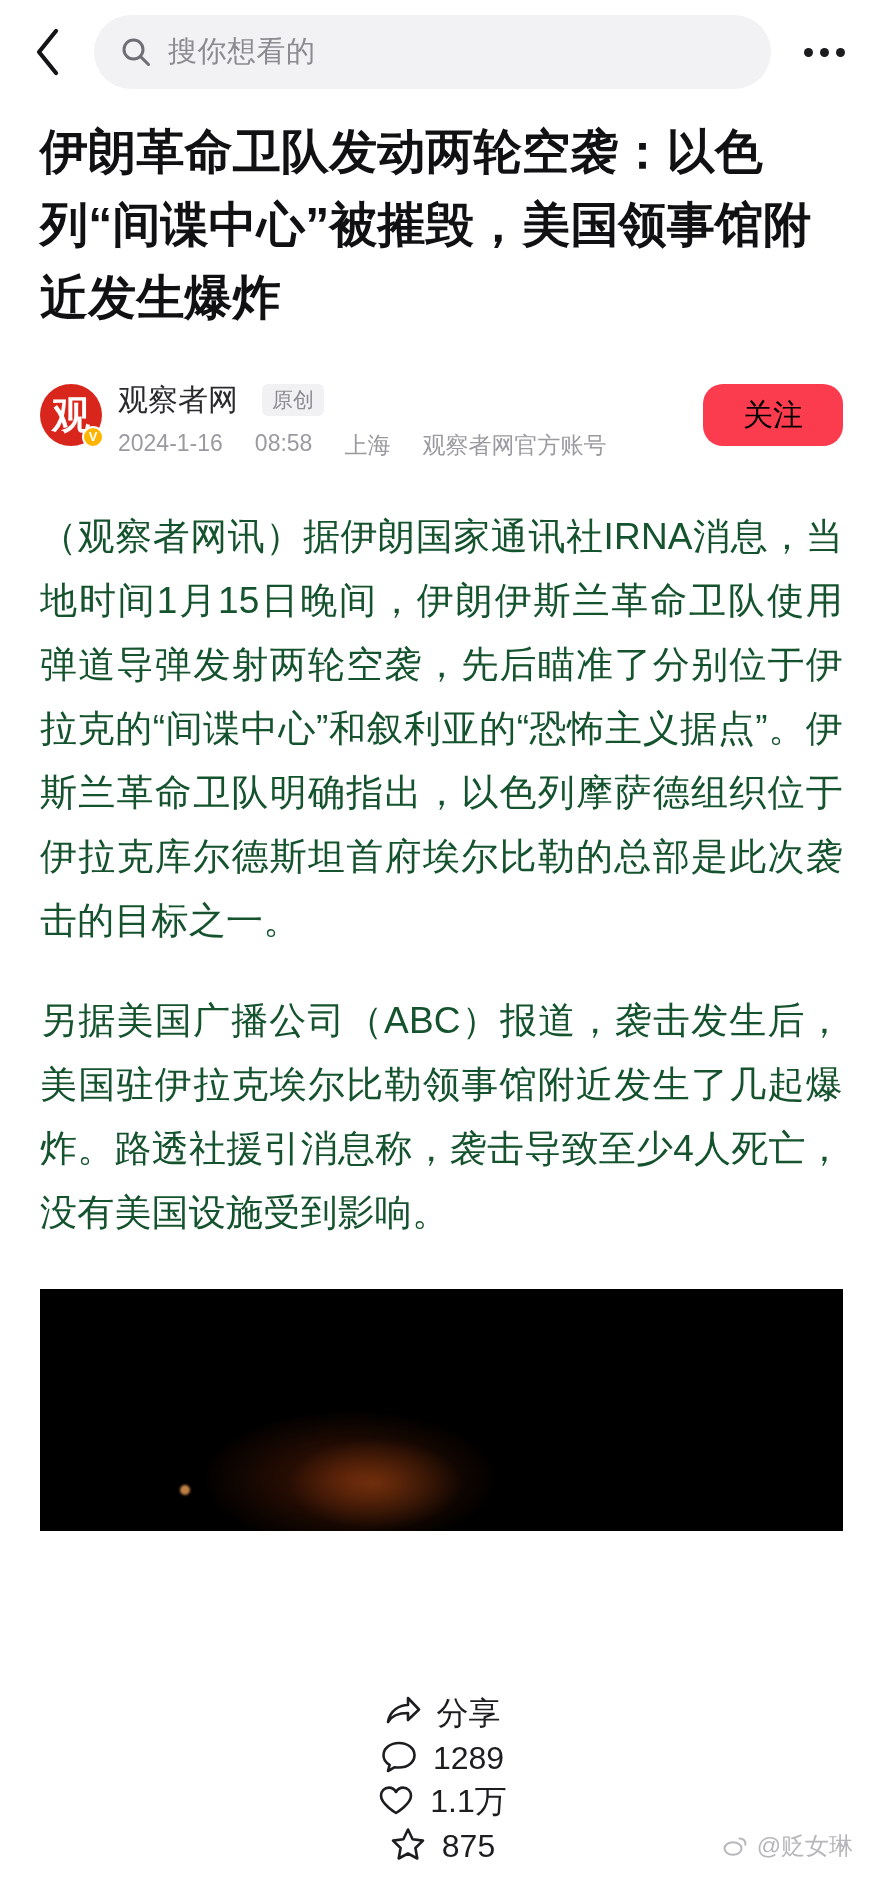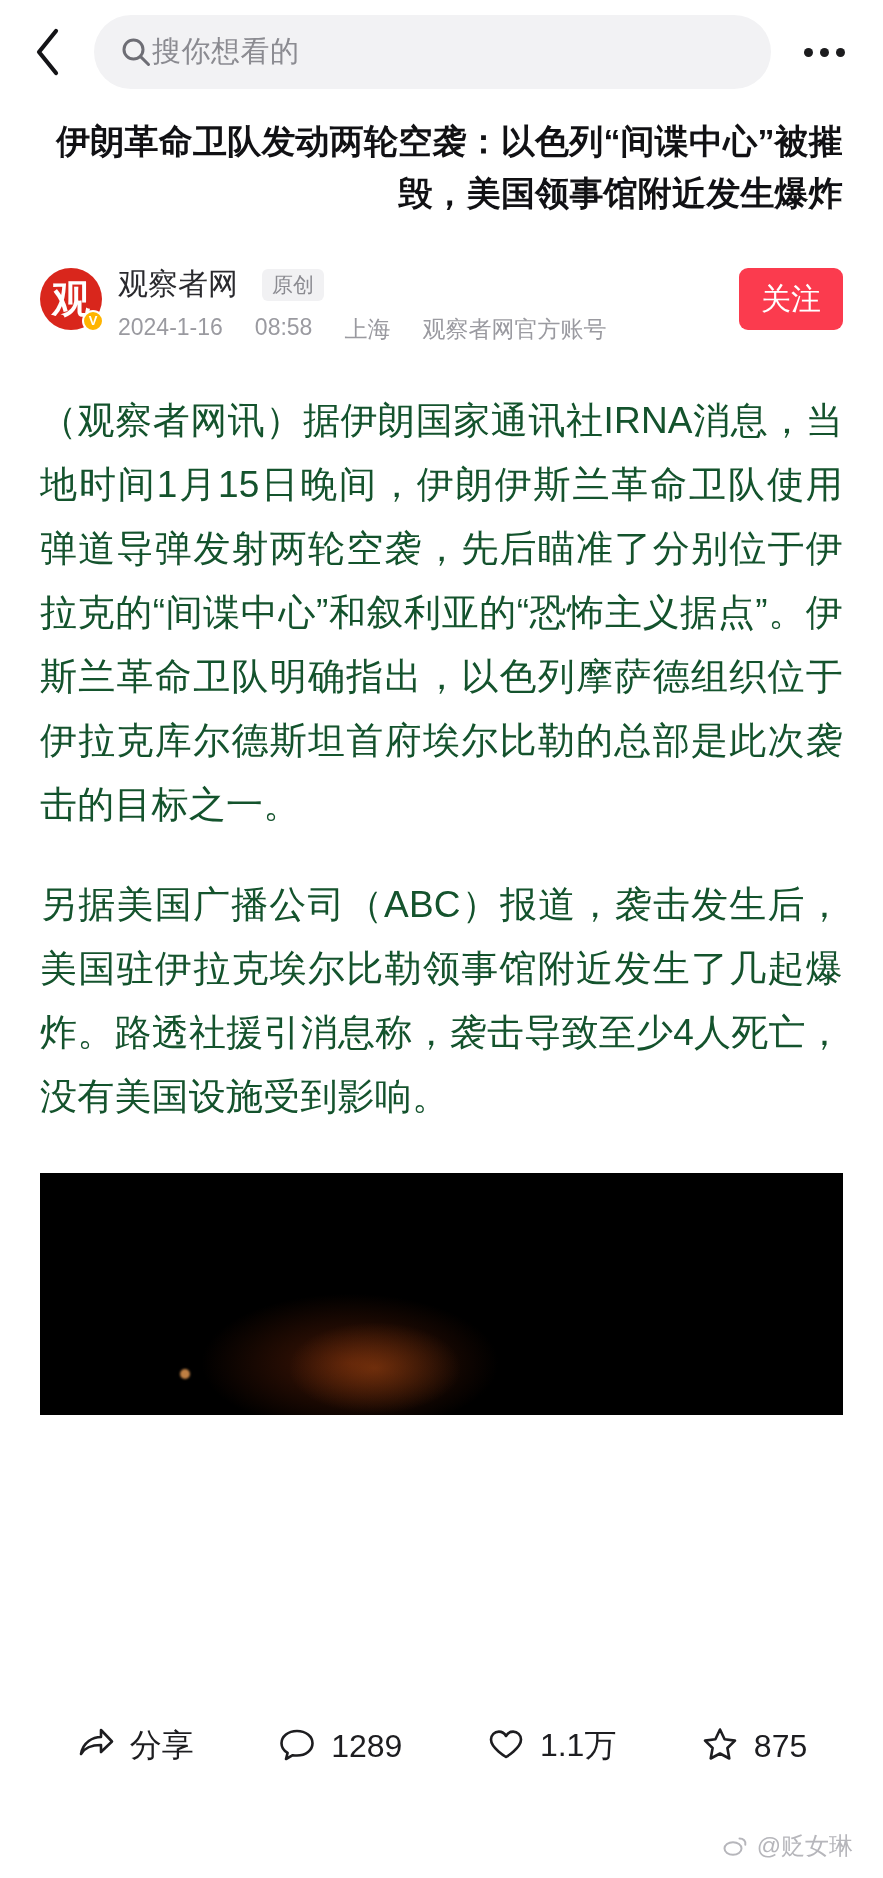--- a/index.html
+++ b/index.html
@@ -34,20 +34,21 @@
   }
   .back-btn svg { display: block; }
   .searchbar {
     flex: 1 1 auto;
     height: 74px;
     background: #f2f2f4;
     border-radius: 37px;
     display: flex;
     align-items: center;
     padding: 0 26px;
+    gap: 16px;
     margin-left: 6px;
     margin-right: 10px;
   }
   .search-icon { flex: 0 0 auto; display: flex; align-items: center; }
   .search-placeholder {
     font-size: 29px;
     color: #8b8b91;
     letter-spacing: 0.5px;
   }
   .more-btn {
@@ -60,26 +61,25 @@
     flex: 0 0 auto;
   }
   .more-dot {
     width: 9px; height: 9px; border-radius: 50%;
     background: #1c1c1e;
   }
 
   
   .article { padding: 12px 40px 0 40px; }
   .headline {
-    font-size: 34px;
+    font-size: 48px;
     line-height: 1.52;
     font-weight: bold;
     color: #111114;
     letter-spacing: 0.2px;
-    text-align: right;
   }
 
   .meta-row {
     display: flex;
     align-items: center;
     margin-top: 34px;
     gap: 16px;
   }
   .avatar {
     width: 62px; height: 62px;
@@ -135,26 +135,26 @@
   .meta-line2 {
     margin-top: 9px;
     font-size: 23px;
     color: #9a9aa0;
     display: flex;
     gap: 32px;
   }
   .follow-btn {
     flex: 0 0 auto;
     background: #fb3b4e;
-    color: #ffffff;
+    color: #000000;
     font-size: 30px;
     font-weight: 500;
     border: none;
-    border-radius: 9px;
-    width: 104px;
+    border-radius: 20px;
+    width: 140px;
     height: 62px;
     line-height: 62px;
     text-align: center;
     font-family: "Liberation Sans", sans-serif;
     padding: 0;
   }
 
   .body-text {
     margin-top: 44px;
     font-size: 37px;
@@ -198,20 +198,21 @@
   .actionbar {
     position: absolute;
     left: 0; right: 0;
     bottom: 78px;
     height: 108px;
     display: flex;
     align-items: center;
     justify-content: space-around;
     padding: 0 34px;
     background: #fff;
+    flex-direction: column;
   }
   .action {
     display: flex;
     align-items: center;
     gap: 14px;
   }
   .action .label {
     font-size: 32px;
     color: #1d1d20;
   }

